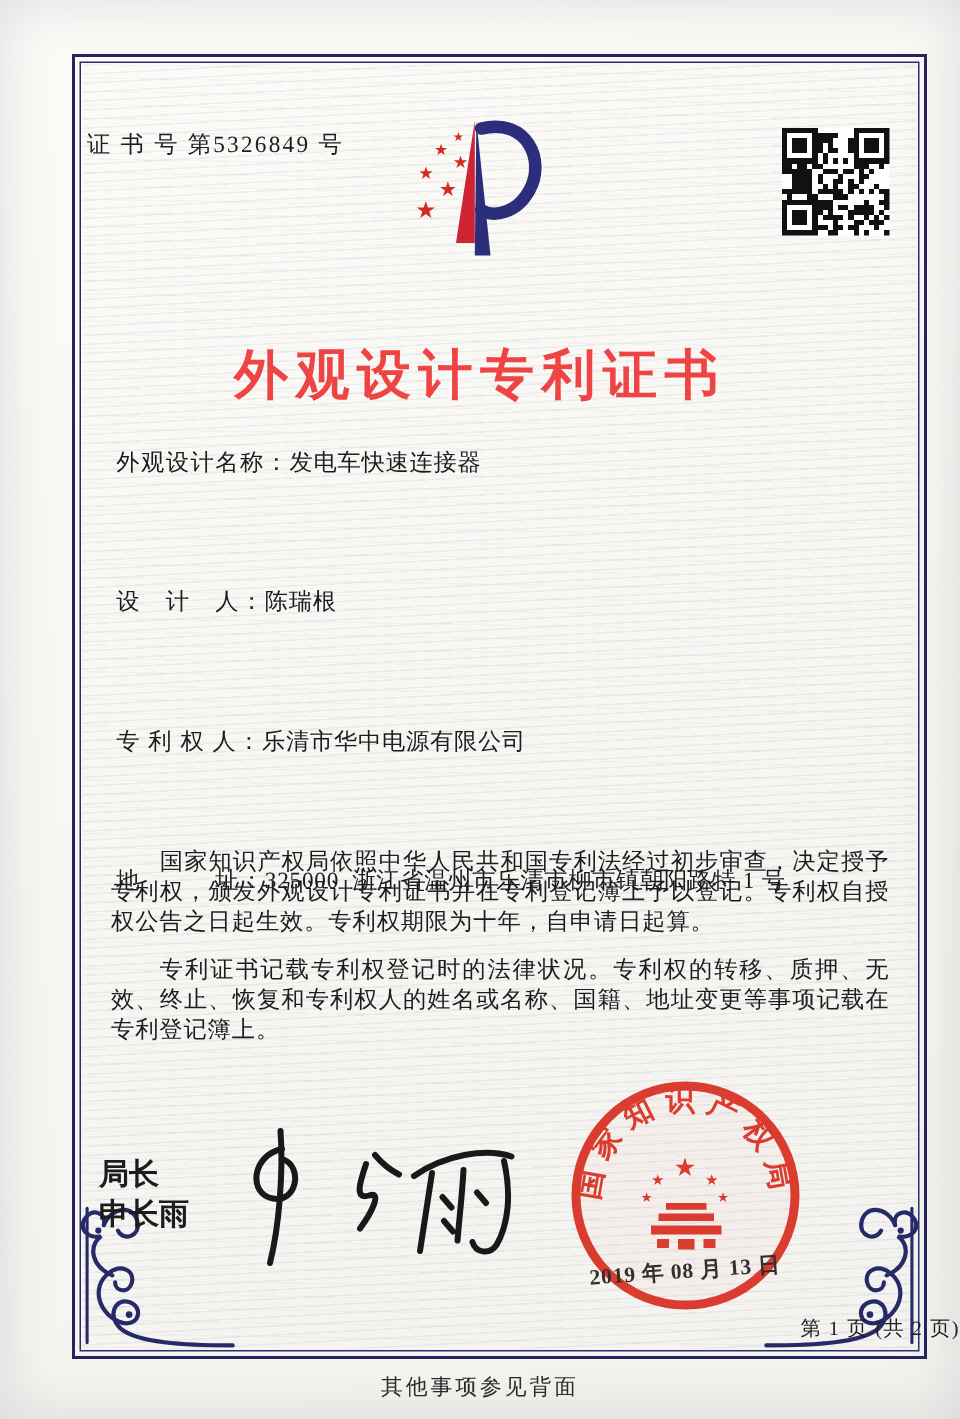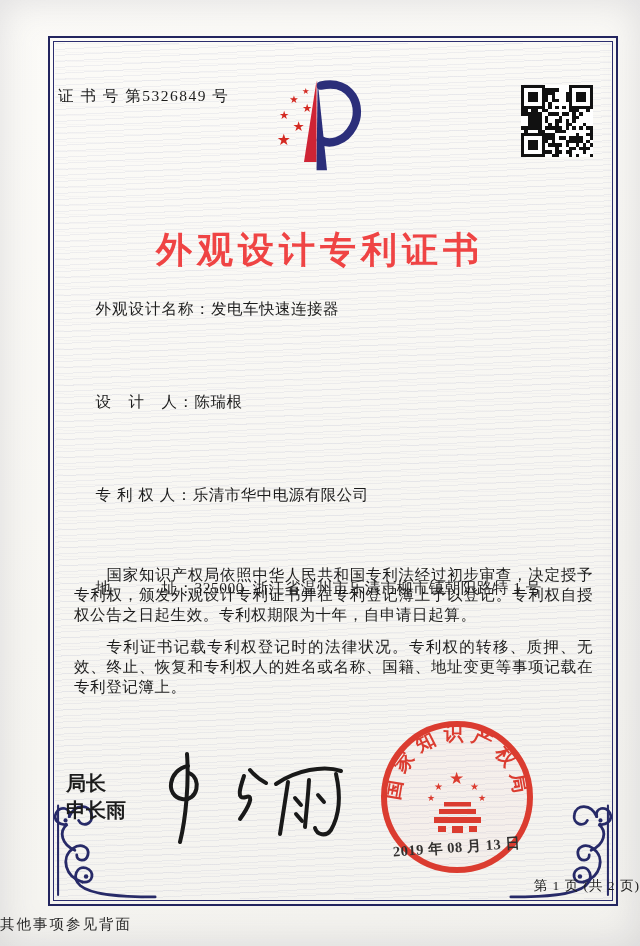--- a/index.html
+++ b/index.html
@@ -24,33 +24,33 @@
   .flourish svg{width:100%;height:100%;}
   
   .cert-no{position:absolute;left:58px;top:86px;font-size:15.5px;letter-spacing:1.5px;font-weight:500;}
   .logo{position:absolute;left:258px;top:70px;width:115px;height:116px;}
   .qr{position:absolute;left:521px;top:85px;width:72px;height:72px;}
   .title{position:absolute;left:0;right:0;top:186px;text-align:center;
     font-size:36px;font-weight:700;letter-spacing:5px;color:#ef4444;margin-top:40px;}
   
   .fields{position:absolute;left:62px;top:270px;width:545px;font-size:15.5px;}
   .field{line-height:26px;margin-bottom:15px;white-space:pre-wrap;}
-  .field .lab{letter-spacing:1px;margin-left:18px;}
+  .field .lab{letter-spacing:1px;}
   .field .val{letter-spacing:.5px;}
   .grant-row{position:relative;line-height:26px;white-space:pre-wrap;}
   .grant-no{position:absolute;left:273px;top:0;white-space:pre-wrap;}
   
   .paras{position:absolute;left:62px;top:553px;width:543px;font-size:15.5px;}
   .paras p{margin:12px;text-indent:2.1em;line-height:20px;letter-spacing:.6px;text-align:justify;}
   
   .signoff{position:absolute;left:66px;top:770px;font-size:20px;line-height:27px;font-weight:600;}
   .sig{position:absolute;left:138px;top:742px;width:215px;height:108px;}
   .seal{position:absolute;left:378px;top:718px;width:158px;height:160px;opacity:.9;}
   .page-ind{position:absolute;left:0;right:0;top:877px;text-align:right;font-size:13.5px;letter-spacing:1px;}
-  .back-note{position:absolute;left:0;right:0;top:915px;text-align:left;font-size:14.5px;letter-spacing:2px;color:#2a2a2a;}
+  .back-note{position:absolute;left:0;right:0;top:915px;text-align:center;font-size:14.5px;letter-spacing:2px;color:#2a2a2a;}
 </style>
 </head>
 <body>
 
 <div class="vignette"></div>
 
 <div class="frame">
   <div class="frame-inner"></div>
   <div class="guilloche"></div>
 

